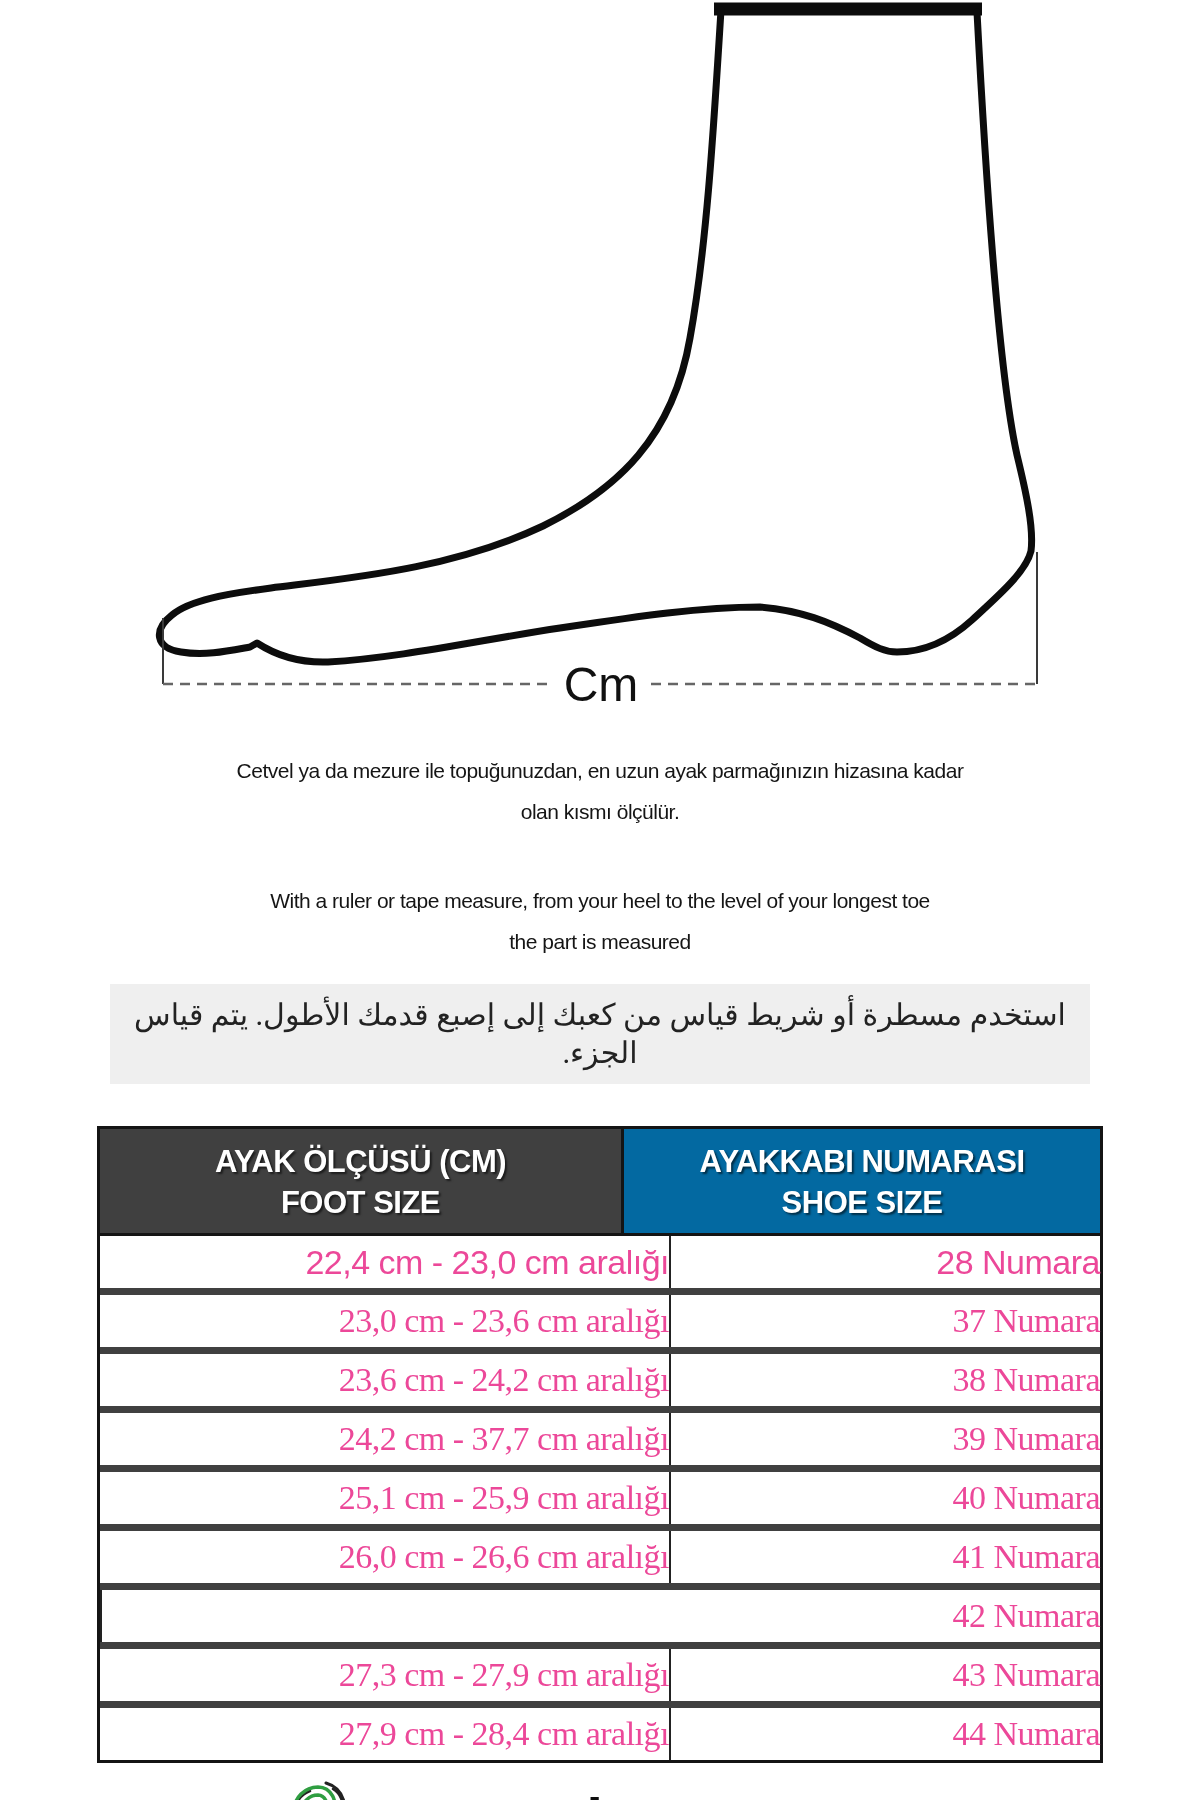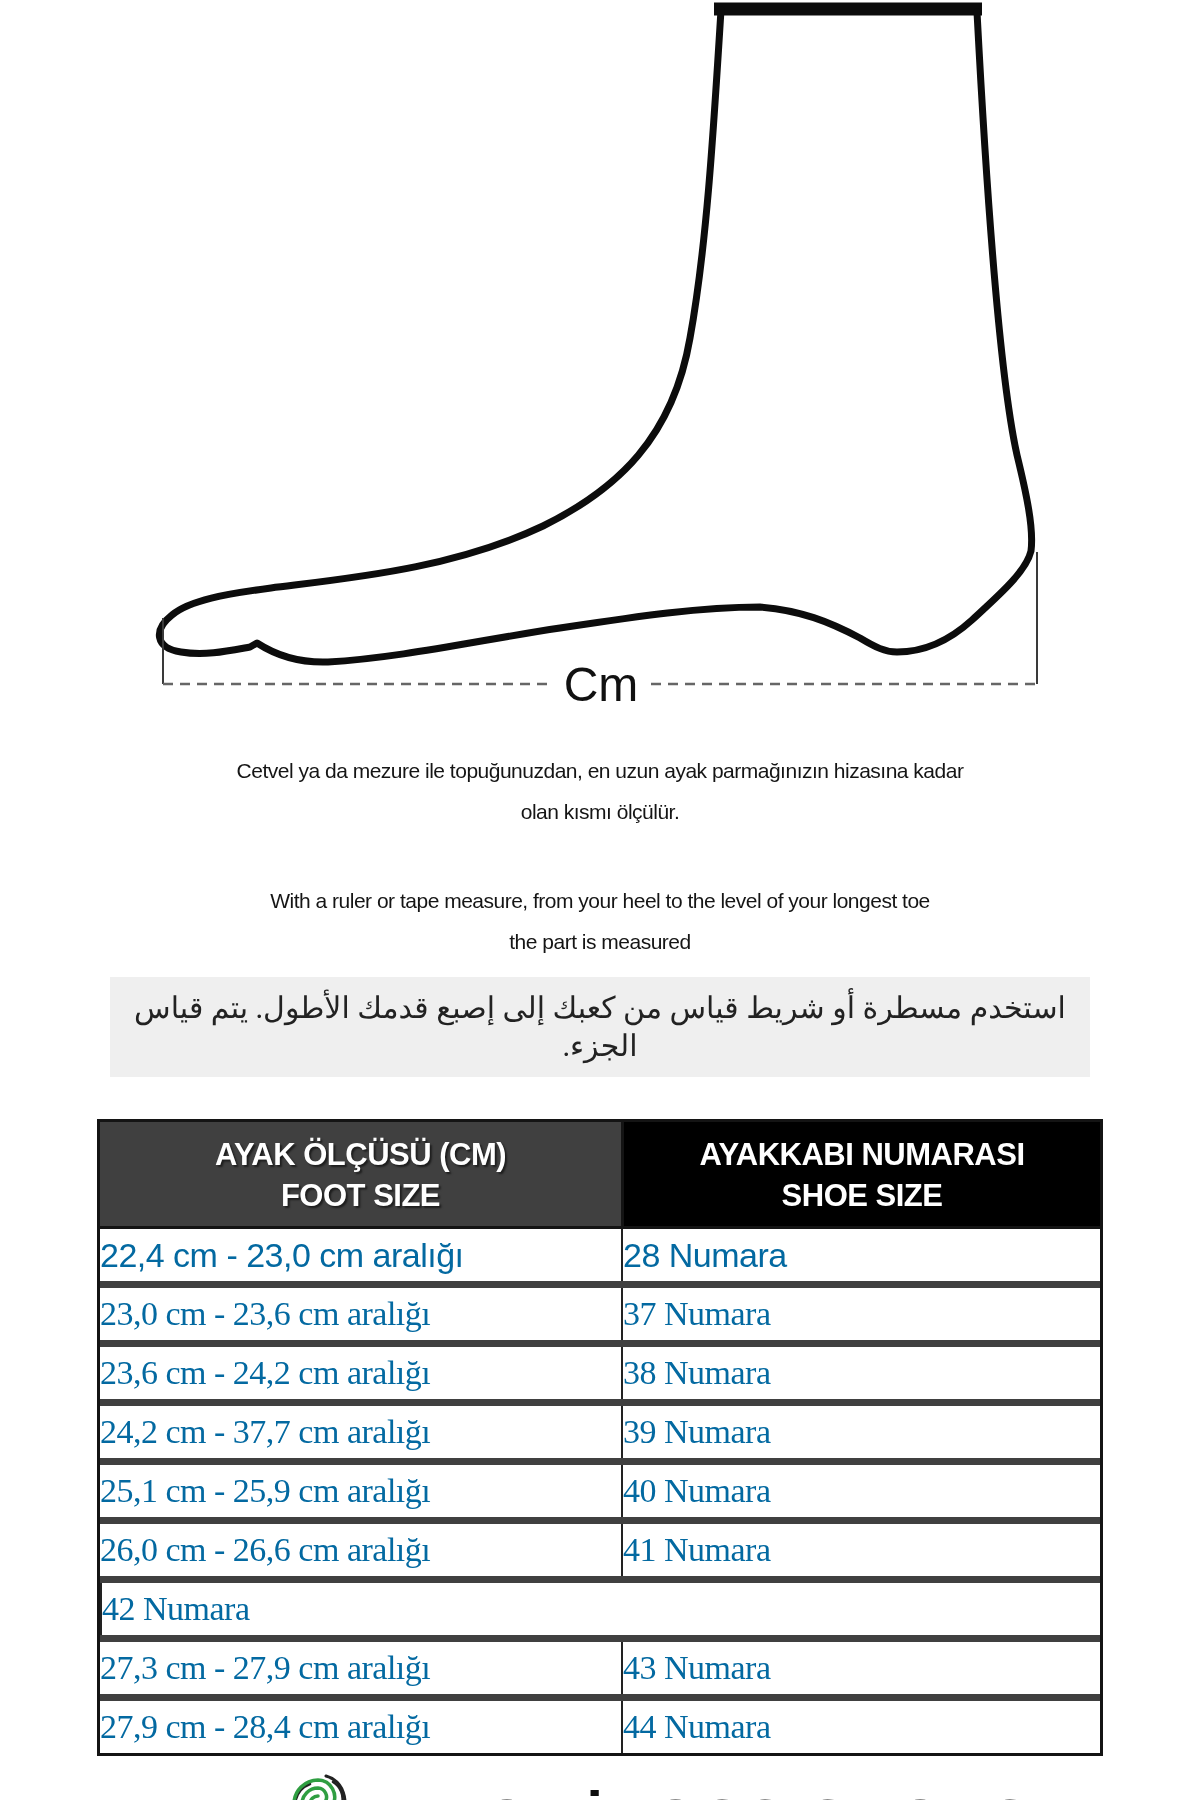--- a/index.html
+++ b/index.html
@@ -11,44 +11,44 @@
   .figure svg{display:block;}
 
   .para{
     text-align:center;font-size:21px;line-height:41px;letter-spacing:-0.5px;
     color:#151515;
   }
   .para-tr{margin-top:40px;}
   .para-en{margin-top:48px;}
 
   .arabic-strip{
-    width:956px;margin:15px auto 0;background:#efefef;
+    width:956px;margin:22px auto 0;background:#efefef;
     padding:12px 12px;direction:rtl;text-align:center;
     font-family:"Liberation Serif", serif;
     font-size:30px;line-height:38px;color:#222;
   }
 
   .size-table{
     width:1000px;margin:42px auto 0;border:3px solid #141414;
   }
   .thead{display:flex;}
   .th{
     text-align:center;font-weight:bold;font-size:31px;line-height:41px;
     color:#ffffff;padding:12px 0 10px 0;
     text-shadow:2px 2px 2px rgba(0,0,0,0.55);
     letter-spacing:-0.5px;
   }
   .th-foot{width:521px;background:#404040;}
-  .th-shoe{flex:1;background:#000000;border-left:3px solid #141414;}
+  .th-shoe{flex:1;background:#0369a1;border-left:3px solid #141414;}
   .tbody{border-top:3px solid #141414;}
   .trow{display:flex;height:52px;}
   .trow + .trow{border-top:7px solid #404040;font-family:Liberation Serif, serif;}
   .td{
-    font-size:34px;line-height:52px;text-align:left;
-    letter-spacing:-0.5px;color:#0369a1;white-space:nowrap;
+    font-size:34px;line-height:52px;text-align:right;
+    letter-spacing:-0.5px;color:#ec4899;white-space:nowrap;padding-left:48px;
   }
   .td-foot{width:521px;}
   .td-shoe{flex:1;border-left:2px solid #222;}
 
   .footer{
     display:flex;align-items:flex-start;justify-content:flex-start;
     padding-left:250px;margin-top:14px;
   }
   .logo-block{width:140px;text-align:center;flex:0 0 auto;}
   .logo-block svg{display:block;margin:0 auto;}

